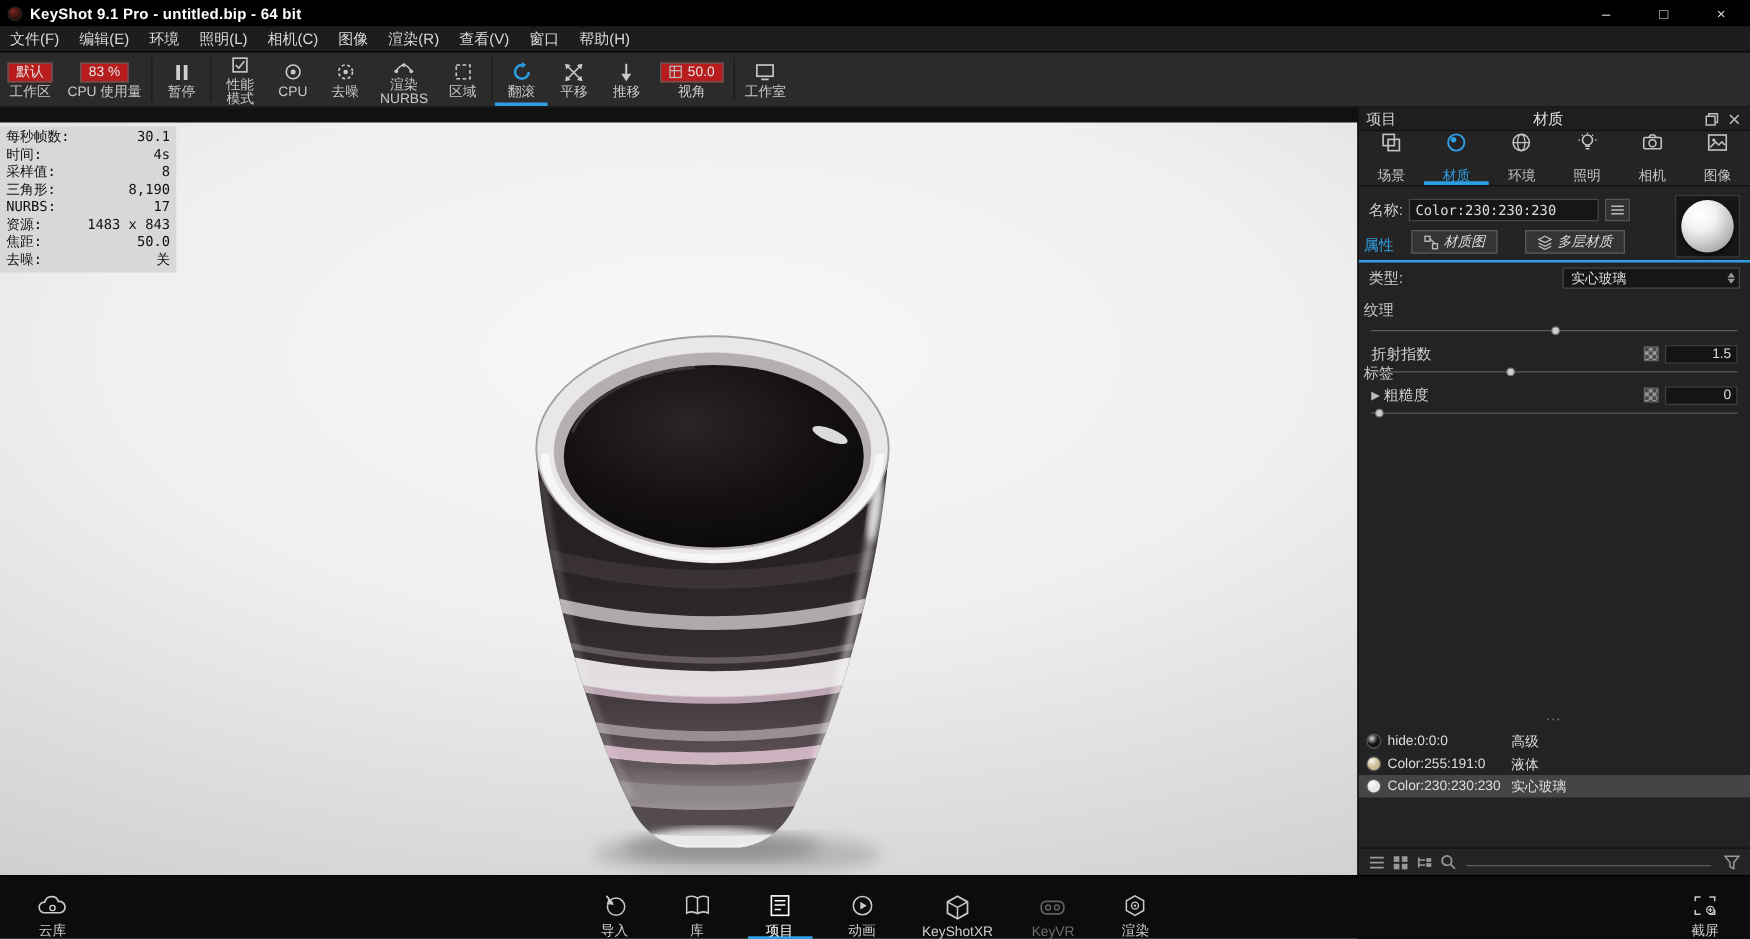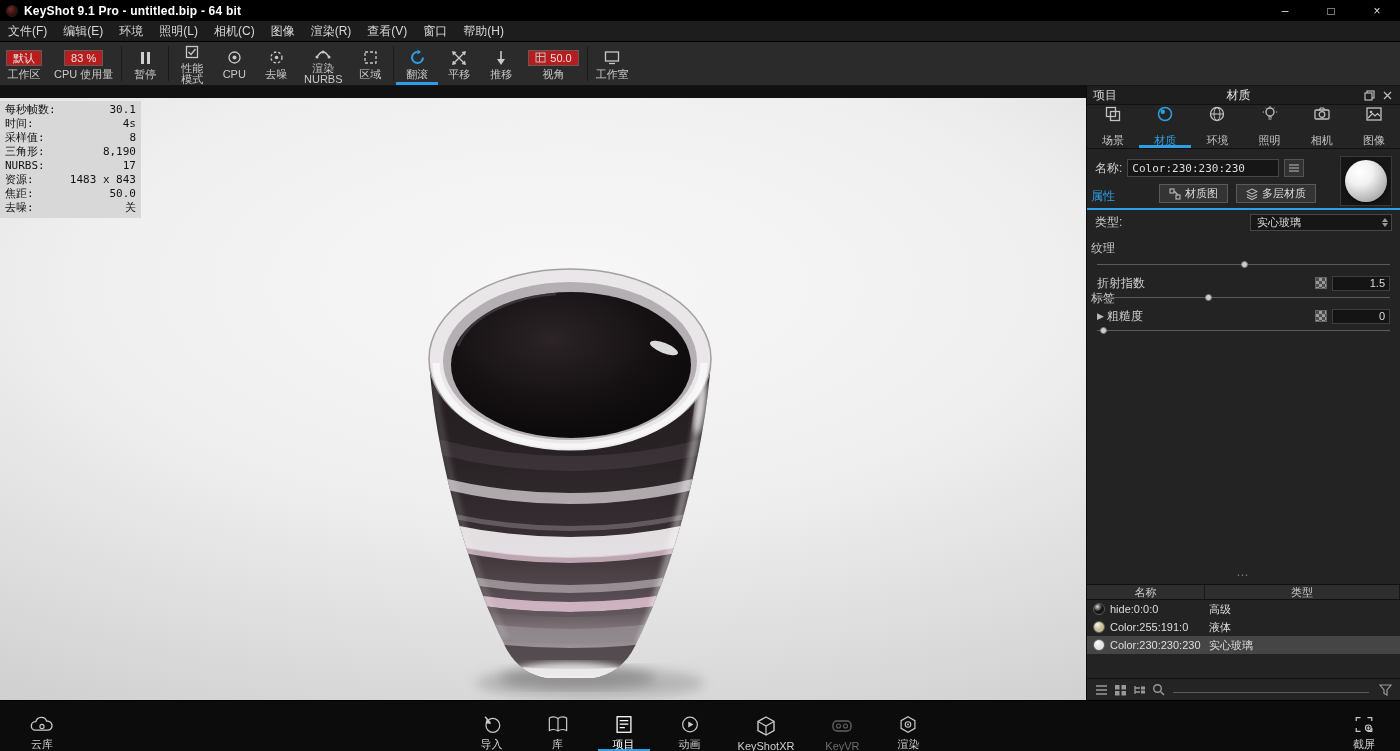--- a/index.html
+++ b/index.html
@@ -66,21 +66,21 @@
   #name-row { margin-top:9px; height:20px; gap:5px; }
   #name-input { width:152px; height:18px; background:#161616; border:1px solid #474747; color:#ddd;
     font-family:"DejaVu Sans Mono", monospace; font-size:11px; padding:0 4px; }
   .sq-btn { width:20px; height:18px; background:#323232; border:1px solid #555;
     display:flex; align-items:center; justify-content:center; }
   #sphere-box { position:absolute; right:8px; top:70px; width:52px; height:50px; background:#161616;
     border:1px solid #3a3a3a; display:flex; align-items:center; justify-content:center; }
   #sphere-preview { width:42px; height:42px; border-radius:50%;
     background:radial-gradient(circle at 35% 28%, #ffffff 0%, #f2f2f2 32%, #bdbdbd 66%, #8a8a8a 100%);
     box-shadow:0 2px 4px rgba(0,0,0,.6); }
-  #matbtns { margin-top:6px; gap:8px; padding-left:72px; }
+  #matbtns { margin-top:6px; gap:22px; padding-left:42px;font-style:italic; }
   .mbtn { height:19px; background:#343434; border:1px solid #5a5a5a; color:#ddd; font-size:11px;
     display:flex; align-items:center; gap:4px; padding:0 9px; }
   #type-row { margin-top:10px; height:18px; }
   #type-select { margin-left:auto; width:142px; height:17px; background:#161616; border:1px solid #474747;
     display:flex; align-items:center; font-size:11px; color:#ddd; padding:0 3px 0 6px; }
   .spinners { margin-left:auto; display:flex; flex-direction:column; gap:1px; }
   .spinners i { display:block; width:0; height:0; border-left:3px solid transparent; border-right:3px solid transparent; }
   .spin-up { border-bottom:4px solid #999; }
   .spin-dn { border-top:4px solid #999; }
 
@@ -518,24 +518,20 @@
       </div>
     </div>
     <div class="slider">
       <div class="track"></div>
       <div class="knob" style="left:1%"></div>
     </div>
 
     <div id="dots">⋯</div>
 
     <div id="mat-table">
-      <div class="mt-head">
-        <div class="mt-c1">名称</div>
-        <div class="mt-c2">类型</div>
-      </div>
       <div class="mt-row">
         <div class="mt-c1">
           <span class="msw" style="background-color: rgb(20, 20, 20);"></span>
           <span>hide:0:0:0</span>
         </div>
         <div class="mt-c2">高级</div>
       </div>
       <div class="mt-row">
         <div class="mt-c1">
           <span class="msw" style="background-color: rgb(203, 189, 146);"></span>

